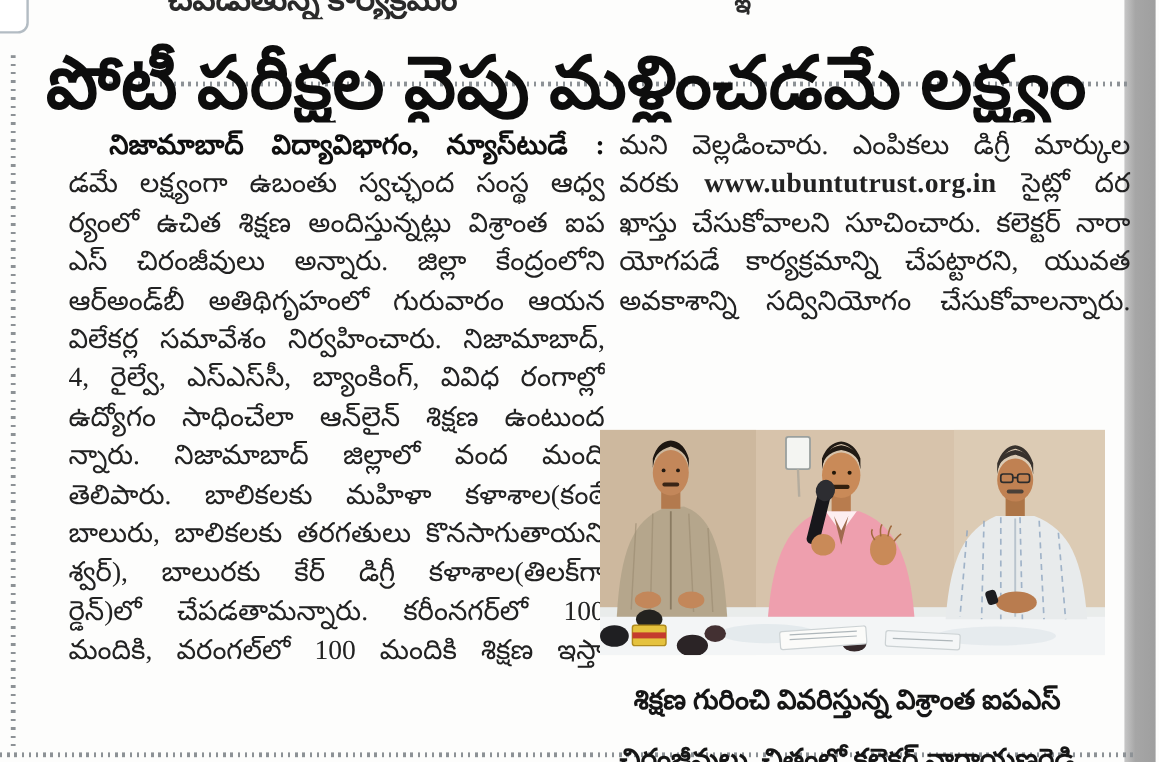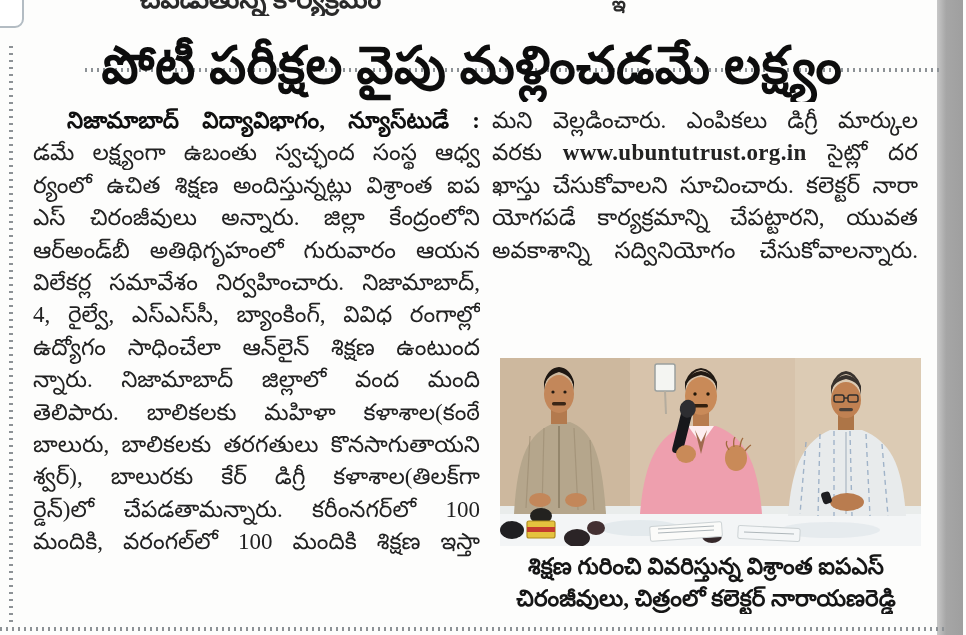--- a/index.html
+++ b/index.html
@@ -14,35 +14,35 @@
   .corner-box{position:absolute;left:-8px;top:-10px;width:28px;height:34px;background:#fff;
     border:2px solid #b3bcc3;border-radius:0 0 9px 0;}
   .h-dotted{position:absolute;height:4px;
     background:repeating-linear-gradient(to right,#8d9296 0 2px,transparent 2px 6px);}
   .v-dotted{position:absolute;width:4px;
     background:repeating-linear-gradient(to bottom,#8d9296 0 2px,transparent 2px 7px);}
   .clip-frag{position:absolute;overflow:hidden;}
   .clip-frag > span{position:absolute;left:0;white-space:nowrap;font-weight:700;color:#2a2a2a;}
   
   .headline{position:absolute;left:30px;top:36px;width:884px;height:66px;
-    font-size:52px;font-weight:700;color:#0d0d0d;text-align:center;
+    font-size:61px;font-weight:700;color:#0d0d0d;text-align:center;
     white-space:nowrap;overflow:hidden;letter-spacing:.5px;}
   
-  .col{position:absolute;font-size:23px;color:#222;}
+  .col{position:absolute;font-size:23px;color:#222;margin-left:24px;}
   .bodyline{height:32.4px;line-height:32.4px;overflow:hidden;
     text-align:justify;text-align-last:justify;}
   .dateline{font-weight:700;color:#101010;text-indent:34px;}
   .latin{font-family:"Liberation Serif","DejaVu Serif",serif;}
   .url{font-weight:700;letter-spacing:.3px;}
   
   .photo{position:absolute;left:500px;top:358px;width:421px;height:188px;overflow:hidden;}
   
   .caption{position:absolute;left:490px;top:551px;width:432px;text-align:center;}
   .caption-line{height:31.5px;line-height:31.5px;overflow:hidden;
-    font-size:23px;font-weight:700;color:#161616;}
+    font-size:23px;font-weight:700;color:#161616;margin-top:17px;}
 </style>
 </head>
 <body>
 
 <div id="page">
 
   <div class="grey-band" style="left:937px;width:26px;"></div>
   <div class="corner-box"></div>
 
   <div class="clip-frag" style="left:140px;top:0;width:270px;height:16px;">

